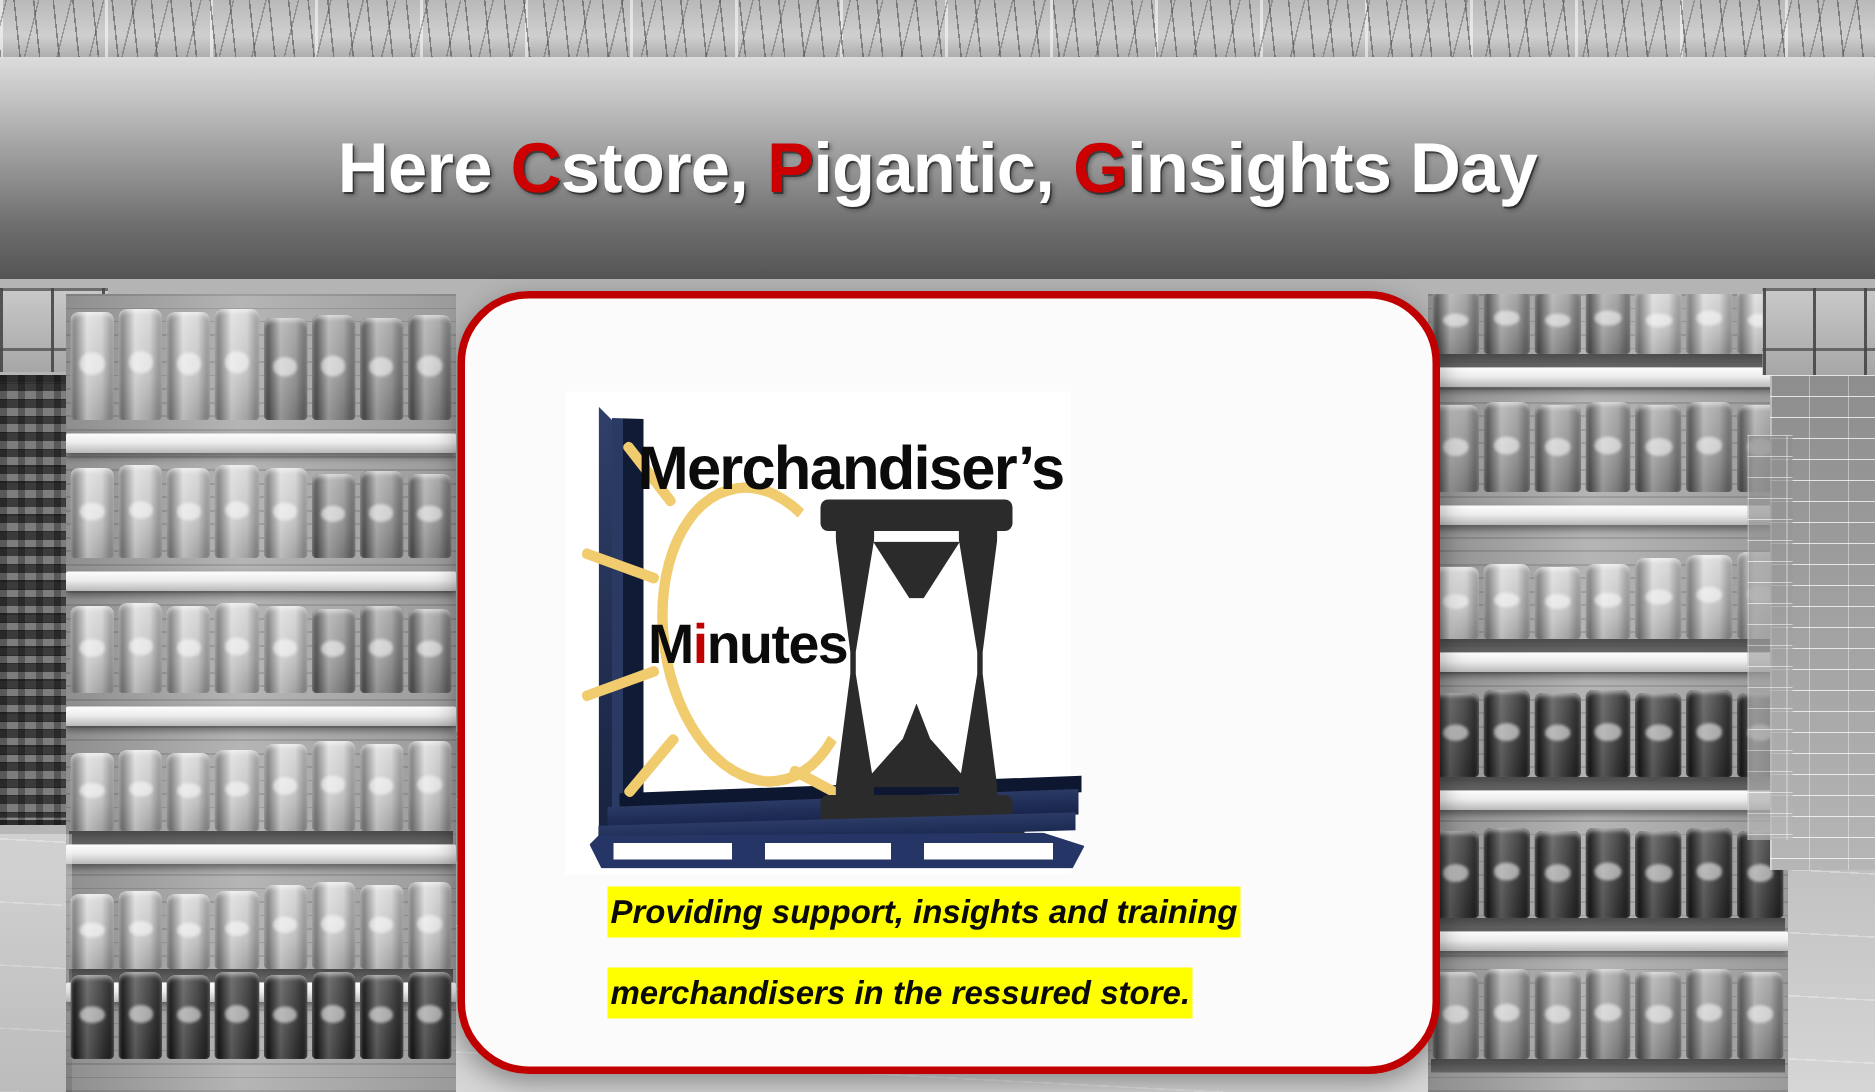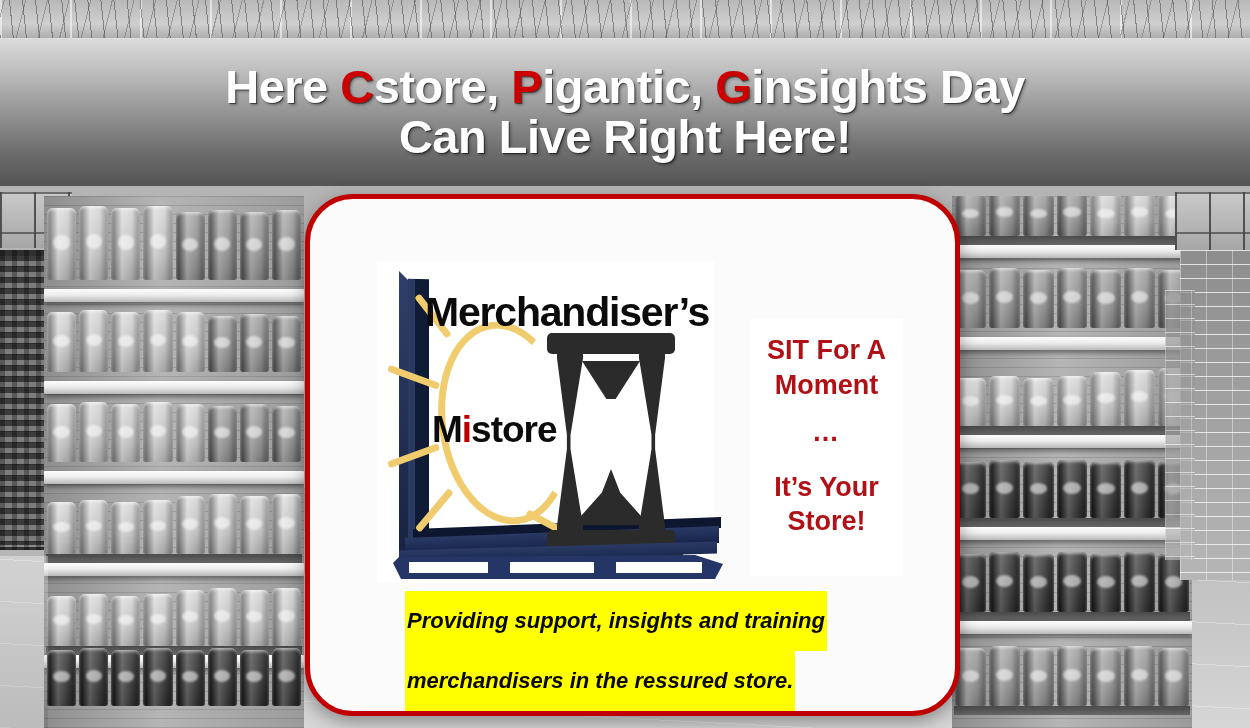--- a/index.html
+++ b/index.html
@@ -420,22 +420,22 @@
     width: 495px;
   }
   .tagline-line {
     display: table;
     font-size: 22px;
     font-weight: bold;
     font-style: italic;
     color: #0a0a0a;
     background: #ffff00;
     line-height: 1.45;
-    padding: 14px 2px;
-    margin-bottom: 0;
+    padding: 1px 2px;
+    margin-bottom: 20px;
     white-space: nowrap;
     font-family: "Liberation Sans", sans-serif;
   }
 </style>
 </head>
 <body>
 
 <div id="stage">
 
   <div class="bg-photo">
@@ -627,21 +627,20 @@
     <div class="wirerack" style="left:1165px; top:290px; width:30px; height:270px; opacity:.7;"></div>
     <div class="topboxes" style="left:1175px; top:192px; width:75px; height:58px;"></div>
 
     <div class="endcap-face" style="left:0px; top:556px; width:48px; height:172px;"></div>
   </div>
 
   <div class="banner">
     <div class="banner-line">
       <span>Here </span><span class="hl-red">C</span><span>store, </span><span class="hl-red">P</span><span>igantic, </span><span class="hl-red">G</span><span>insights Day</span>
     </div>
-    <div class="banner-line">Can Live Right Here!</div>
   </div>
 
   <div class="card">
     <div class="card-inner">
 
       <div class="logo-panel">
 
         <div class="board-vert-edge"></div>
         <div class="board-vert"></div>
         <div class="board-horiz-top"></div>
@@ -668,30 +667,23 @@
 
         <div class="pallet">
           <div class="pallet-deck"></div>
           <div class="pallet-body"></div>
           <div class="pallet-slot s1"></div>
           <div class="pallet-slot s2"></div>
           <div class="pallet-slot s3"></div>
         </div>
 
         <div class="word-merch">Merchandiser’s</div>
-        <div class="word-min"><span>M</span><span class="red-i">i</span><span>store</span></div>
-      </div>
-
-      <div class="slogan-panel">
-        <div class="slogan-line">SIT For A</div>
-        <div class="slogan-line">Moment</div>
-        <div class="slogan-line dots">…</div>
-        <div class="slogan-line">It’s Your</div>
-        <div class="slogan-line">Store!</div>
-      </div>
+        <div class="word-min"><span>M</span><span class="red-i">i</span><span>nutes</span></div>
+      </div>
+
 
       <div class="tagline">
         <div class="tagline-line">Providing support, insights and training</div>
         <div class="tagline-line">merchandisers in the ressured store.</div>
       </div>
 
     </div>
   </div>
 
 </div>

